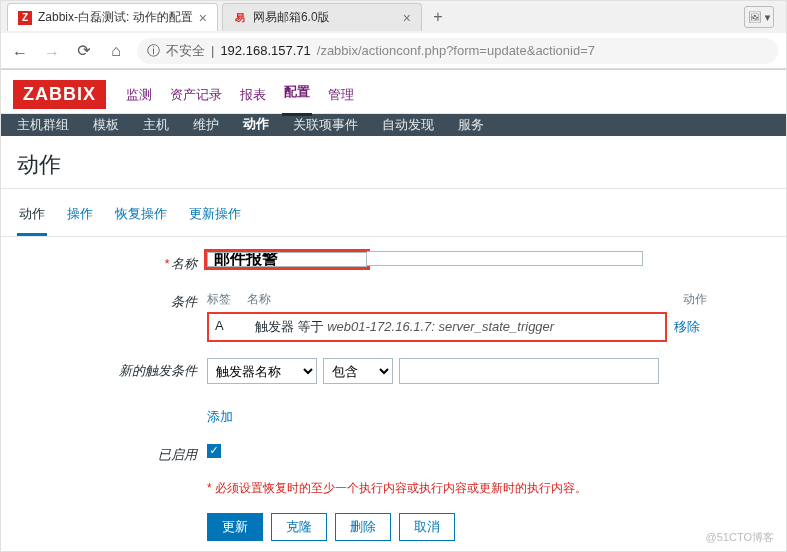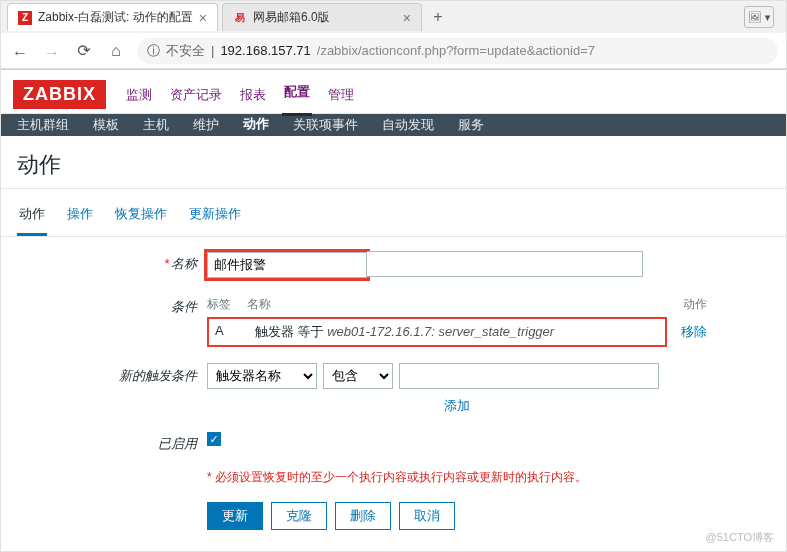--- a/index.html
+++ b/index.html
@@ -39,33 +39,33 @@
   .page-tabs { display: flex; gap: 18px; padding: 8px 16px 0 16px; border-bottom: 1px solid #e6e6e6; font-size: 13px; }
   .page-tabs .ptab { padding: 8px 2px 10px 2px; color: #0275b8; cursor: pointer; }
   .page-tabs .ptab.active { color: #1f2c33; border-bottom: 3px solid #0275b8; font-weight: normal; }
   
   .form-area { padding: 14px 16px 20px 16px; }
   .form-row { display: flex; align-items: flex-start; margin-bottom: 16px; }
   .form-label { width: 190px; text-align: right; padding-right: 10px; padding-top: 4px; color: #1f2c33; font-size: 13px; font-style: italic; }
   .form-label .req { color: #d9241f; margin-right: 2px; }
   .form-field { flex: 0 1 auto; width: 500px; }
   
-  .input-text { width: 440px; height: 26px; border: 1px solid #acbbc2; padding: 2px 6px; font-size: 13px; }
+  .input-text { width: 440px; height: 15px; border: 1px solid #acbbc2; padding: 2px 6px; font-size: 16px; font-weight: bold; }
   .hl-red { outline: 3px solid #e63b2e; outline-offset: 0; }
   .hl-red-box { border: 2px solid #e63b2e; padding: 4px 6px; }
   
   .cond-head { display: flex; color: #6a7d88; font-size: 12px; padding: 2px 0 4px 0; }
   .cond-head .lbl { width: 40px; }
   .cond-head .name { flex: 1; }
   .cond-head .act { width: 40px; text-align: right; }
   .cond-row { display: flex; align-items: center; font-size: 13px; }
   .cond-row .lbl { width: 40px; }
   .cond-row .name { flex: 1; }
   .cond-row .name em { font-style: italic; color: #555; }
-  .cond-row .act { width: 40px; text-align: right; }
+  .cond-row .act { width: 40px; text-align: center; }
   .link { color: #0275b8; cursor: pointer; }
   
   .select { height: 26px; border: 1px solid #acbbc2; background: #fff; font-size: 13px; padding: 2px 4px; }
   .select.w1 { width: 110px; }
   .select.w2 { width: 70px; }
   .small-input { width: 260px; height: 26px; border: 1px solid #acbbc2; }
   
   .checkbox { width: 14px; height: 14px; border: 1px solid #0275b8; background: #0275b8; display: inline-flex; align-items: center; justify-content: center; color: #fff; font-size: 11px; }
   
   .info-text { color: #d9241f; font-size: 12px; }
@@ -175,21 +175,21 @@
   </div>
 
   <div class="form-row">
     <div class="form-label">新的触发条件</div>
     <div class="form-field">
       <div style="display:flex; gap:6px; align-items:flex-end;">
         <select class="select w1"><option>触发器名称</option></select>
         <select class="select w2"><option>包含</option></select>
         <input class="small-input" type="text" style="">
       </div>
-      <div style="margin-top:8px;text-align:center;"><span class="link">添加</span></div>
+      <div style="margin-top:24px;"><span class="link">添加</span></div>
     </div>
   </div>
 
   <div class="form-row">
     <div class="form-label">已启用</div>
     <div class="form-field">
       <span class="checkbox">✓</span>
     </div>
   </div>
 

